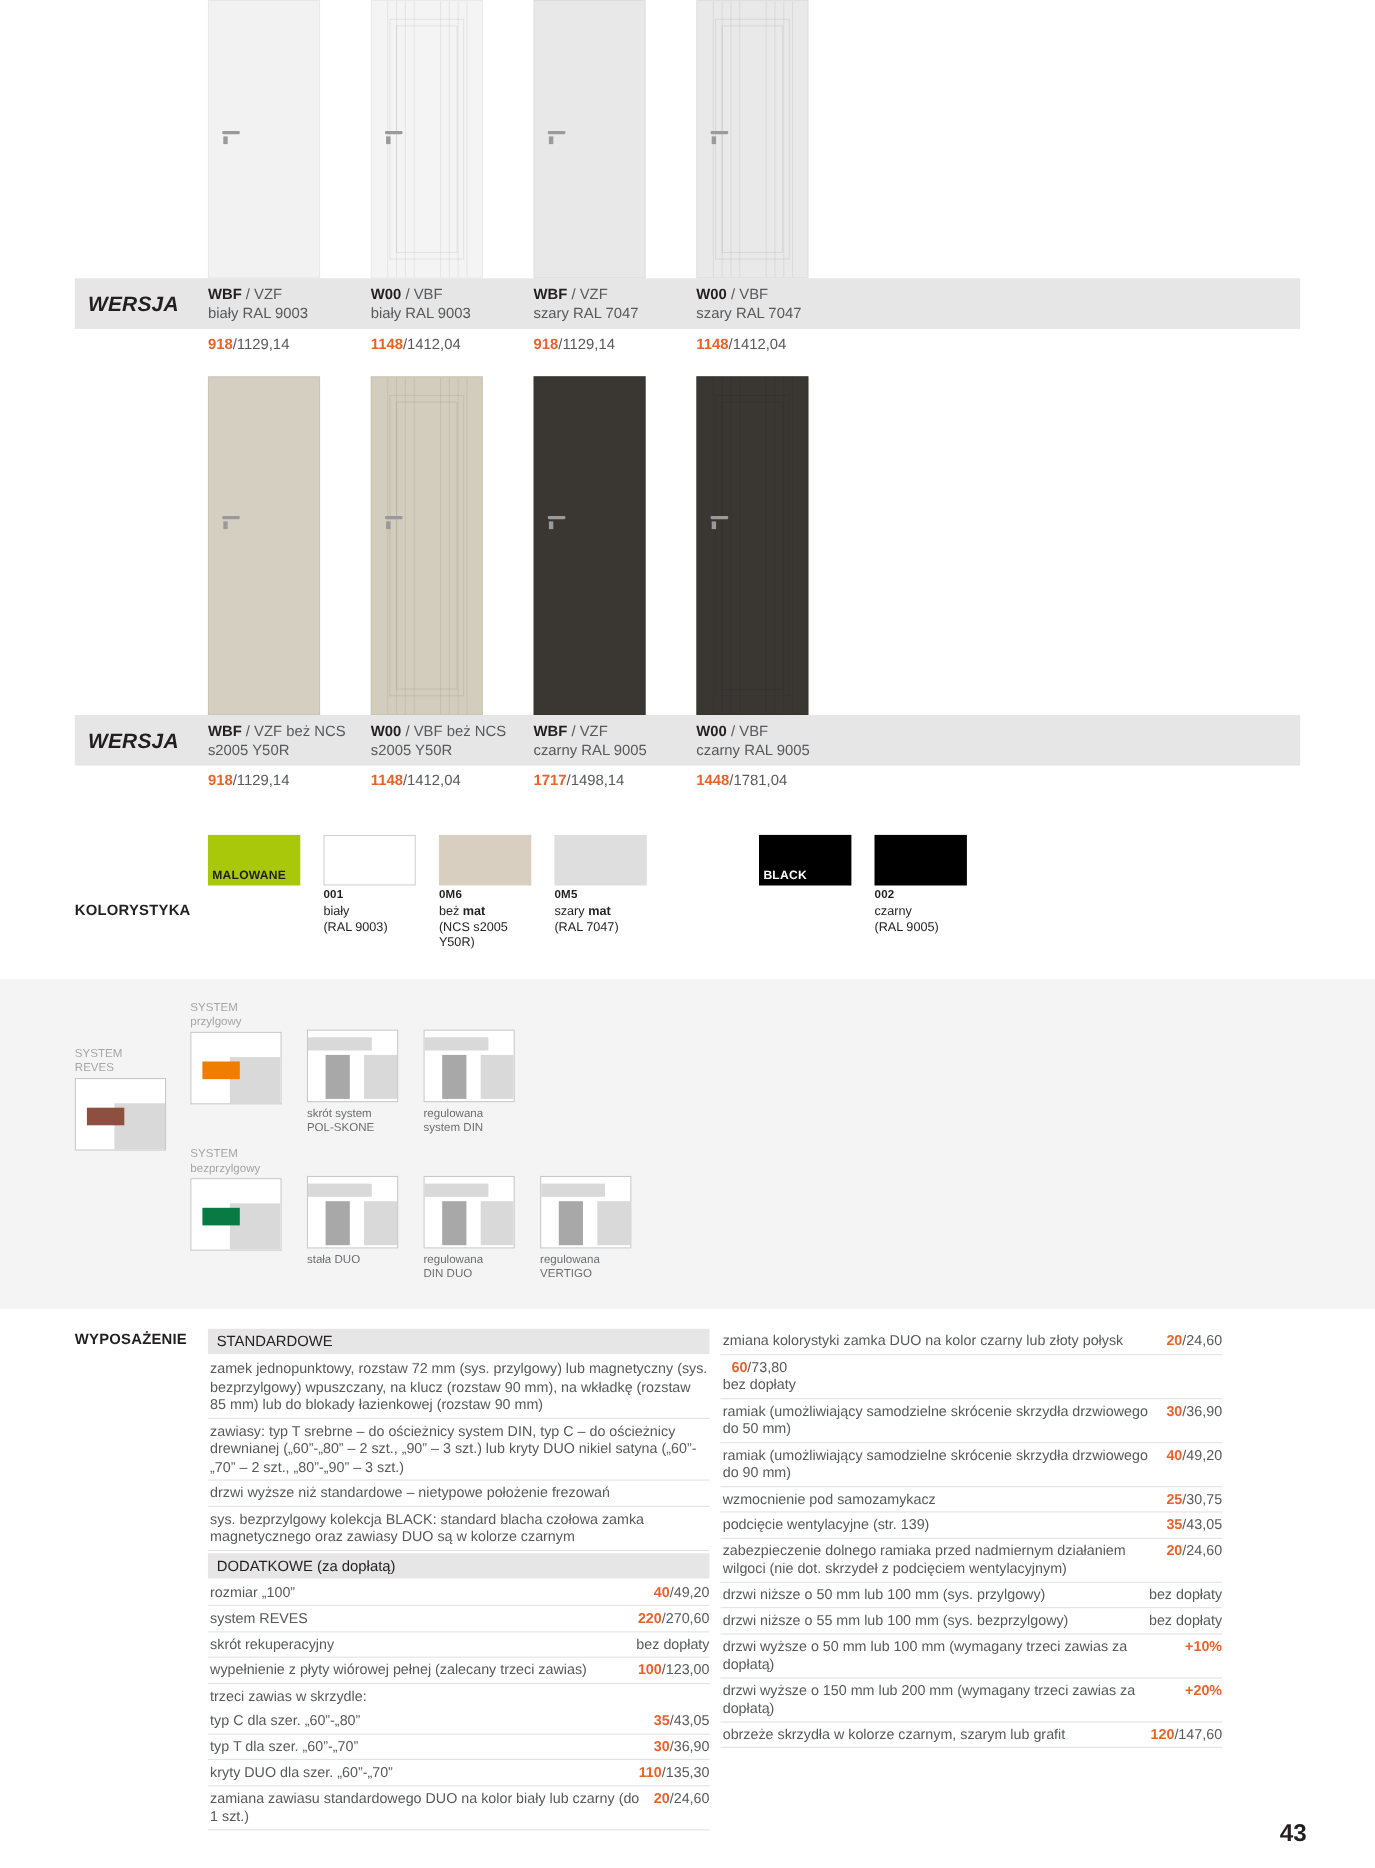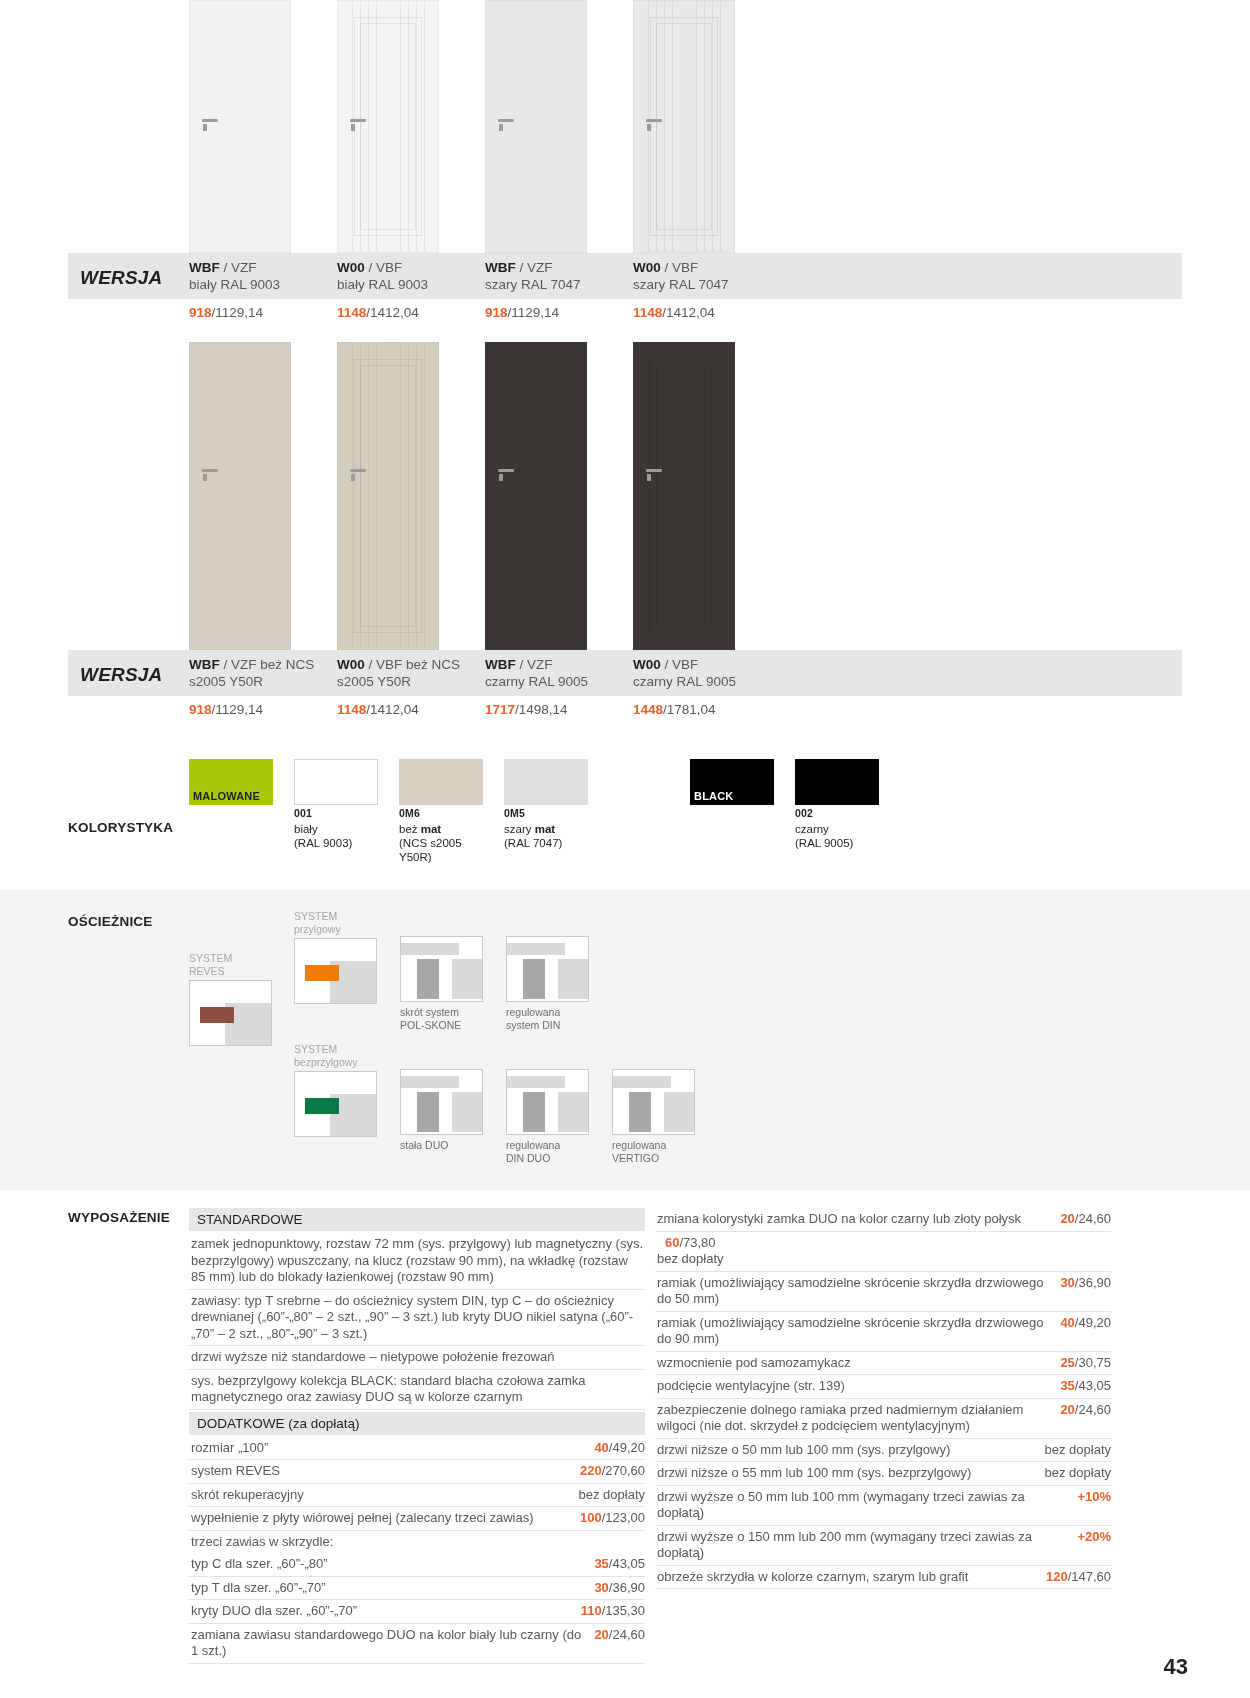--- a/index.html
+++ b/index.html
@@ -384,21 +384,20 @@
           <div class="chip" style="background: rgb(0, 0, 0);"></div>
           <div class="code">002</div>
           <div class="cap">czarny<br>(RAL 9005)</div>
         </div>
       </div>
   </div>
 </div>
 
 <div class="band">
   <div class="band-inner">
-    <div class="band-label section-label">OŚCIEŻNICE</div>
 
     <div class="reves-block">
       <div class="sys-cap">
         <span>SYSTEM</span><br>
         <span>REVES</span>
       </div>
       <div class="sysbox">
         <div class="ghost"></div>
         <div class="bar" style="background:#8d4f3f"></div>
       </div>

